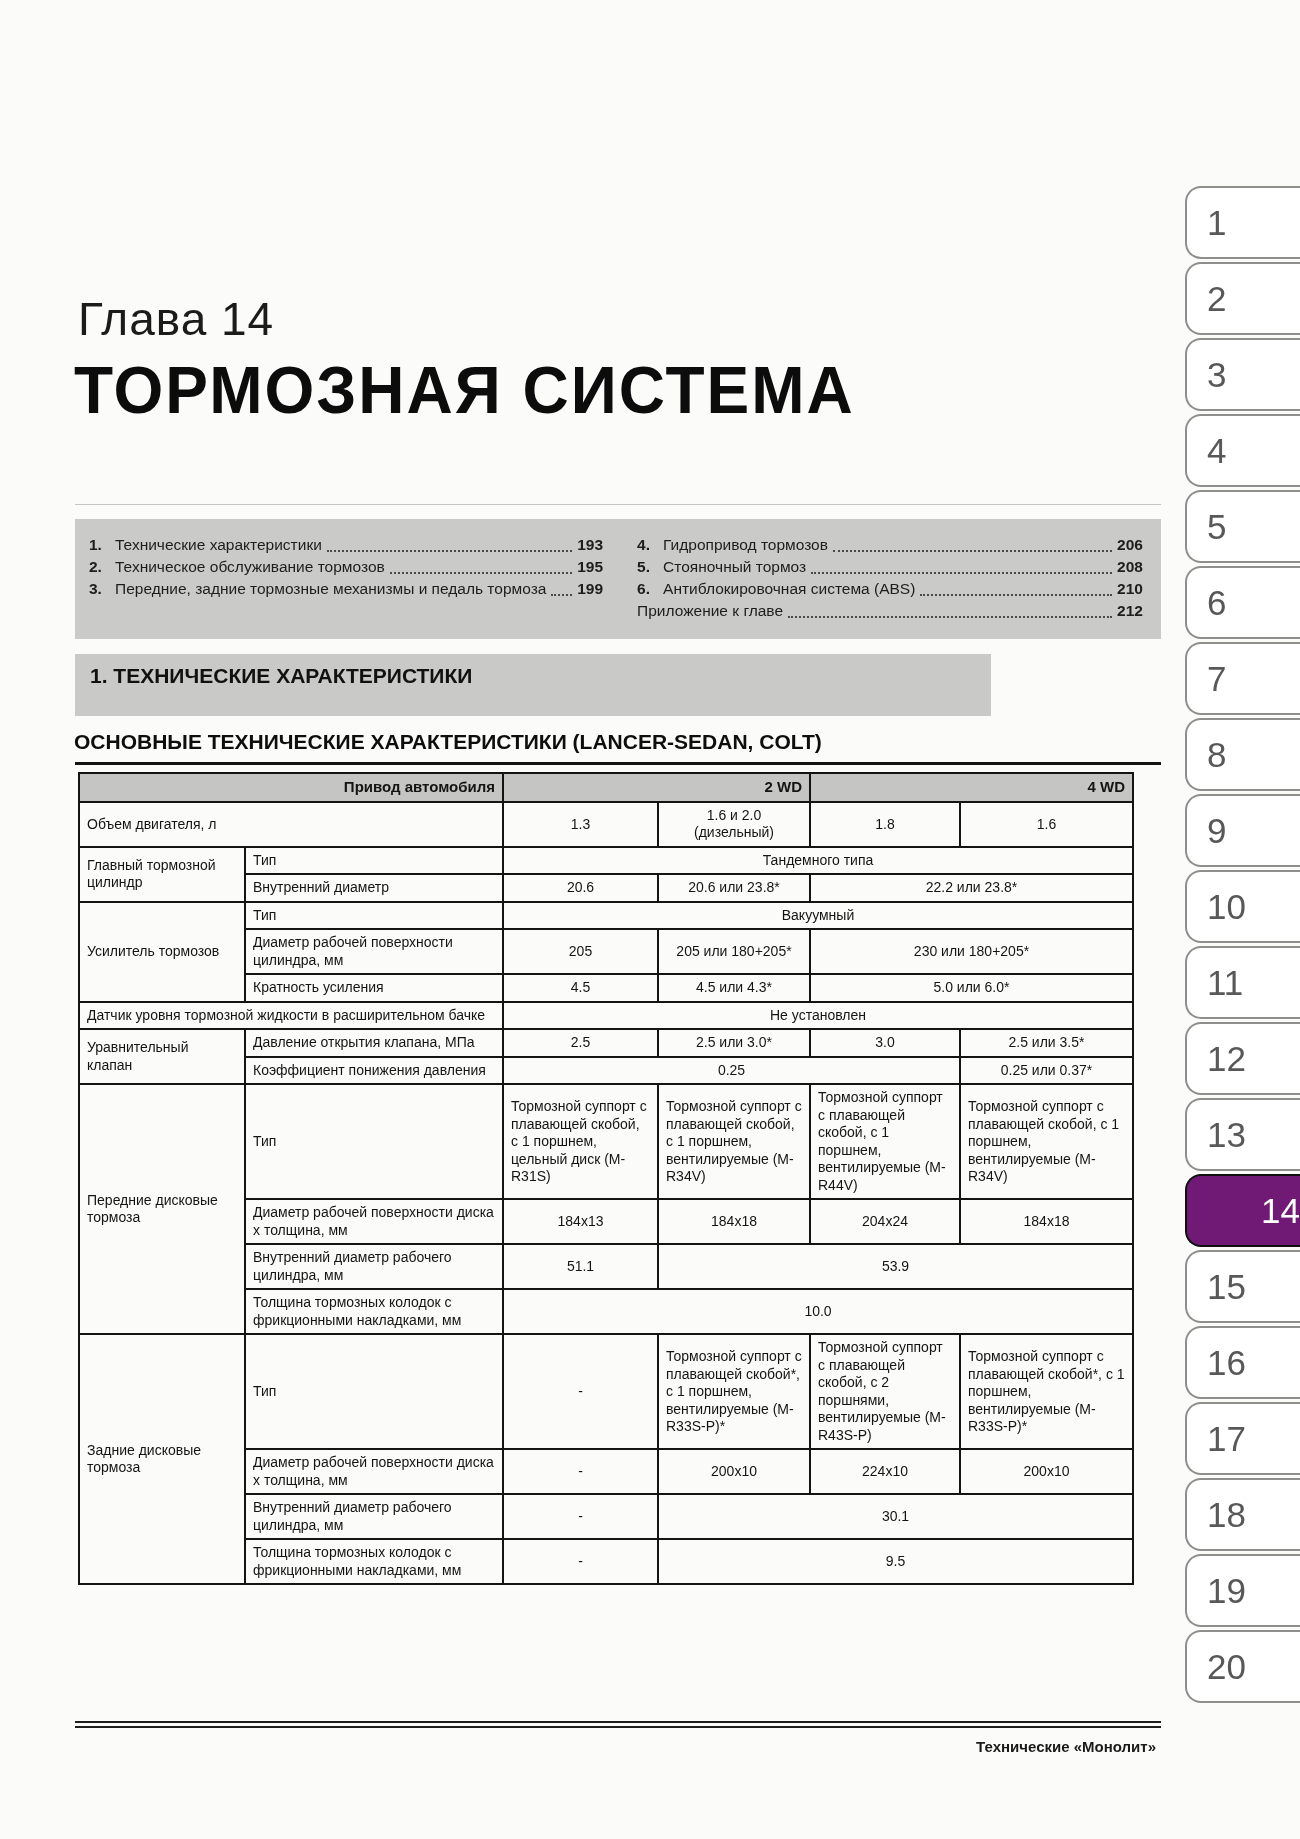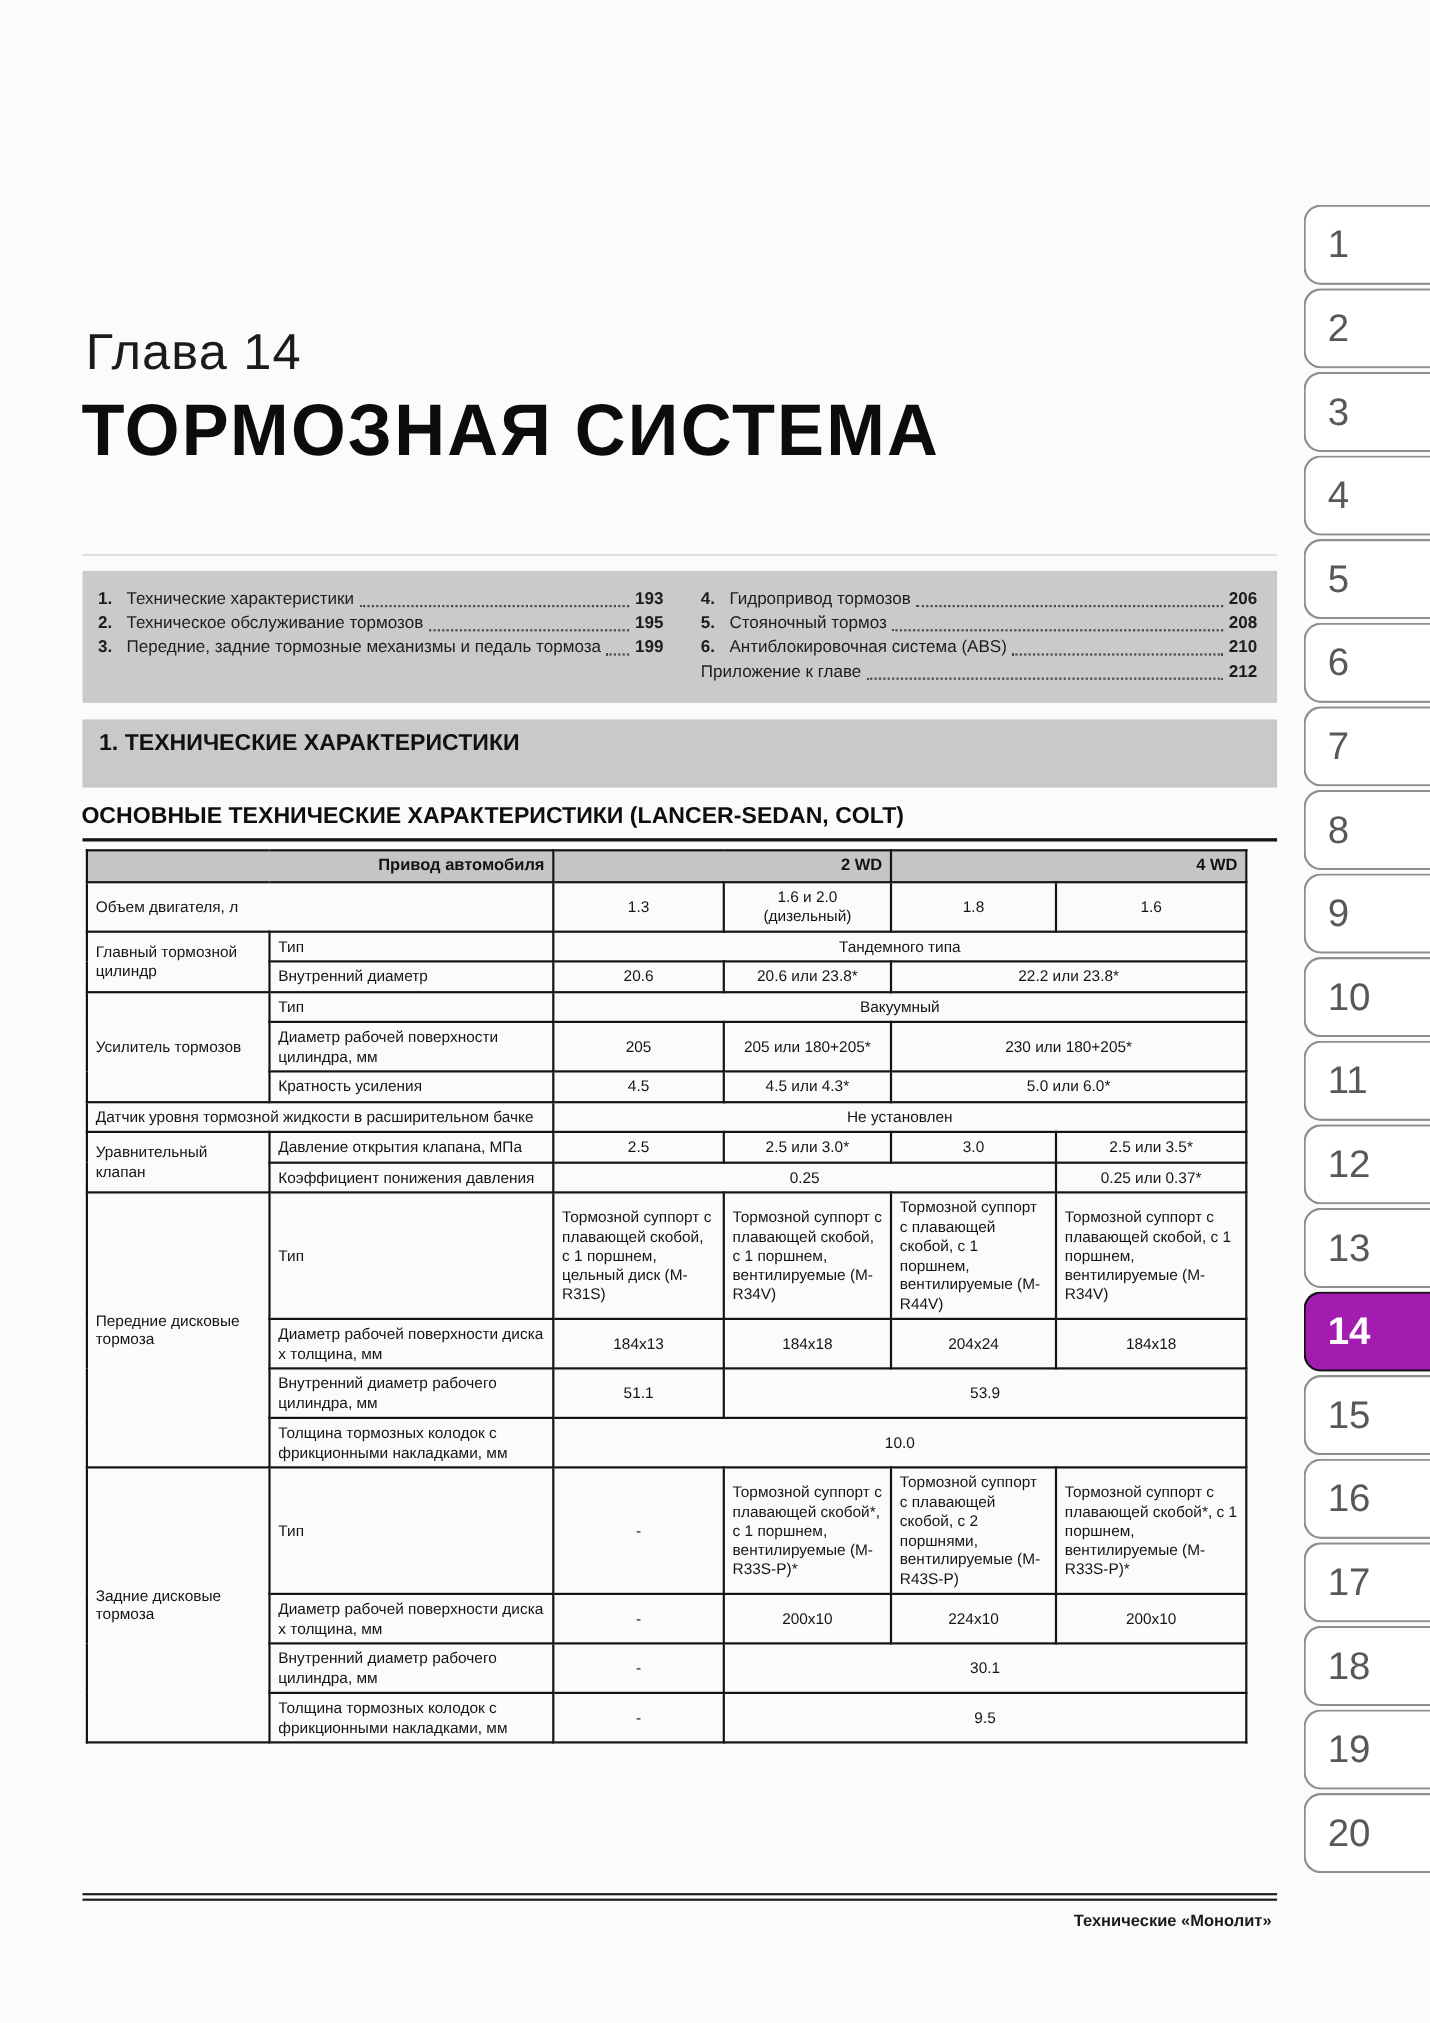--- a/index.html
+++ b/index.html
@@ -16,38 +16,38 @@
     box-sizing:border-box;padding:15px 18px 0 14px;display:flex;}
   .toc-col{display:flex;flex-direction:column;}
   .toc-col.left{width:52%;padding-right:34px;box-sizing:border-box;}
   .toc-col.right{width:48%;}
   .toc-item{display:flex;align-items:flex-end;font-size:15.5px;line-height:1.42;color:#1d1d1d;}
   .toc-num{font-weight:bold;width:26px;flex:0 0 26px;}
   .toc-num:empty{width:0;flex:0 0 0;}
   .toc-label{flex:0 1 auto;}
   .toc-dots{flex:1 1 12px;border-bottom:2px dotted #4a4a4a;margin:0 5px 4px 5px;min-width:10px;}
   .toc-page{font-weight:bold;flex:0 0 auto;}
-  .section-bar{position:absolute;left:75px;top:654px;width:1086px;height:62px;background:#c9c9c7;
+  .section-bar{position:absolute;left:75px;top:654px;width:916px;height:62px;background:#c9c9c7;
     box-sizing:border-box;padding:10px 0 0 15px;font-size:21px;font-weight:bold;color:#111;}
   .subheading{position:absolute;left:74px;top:730px;width:1086px;font-size:21px;font-weight:bold;color:#0e0e0e;}
   .subheading-rule{position:absolute;left:75px;top:762px;width:1086px;height:3px;background:#141414;}
   table.spec{position:absolute;left:78px;top:772px;width:1054px;border-collapse:collapse;
     font-size:14px;color:#141414;table-layout:fixed;}
   table.spec td{border:2px solid #141414;padding:4px 7px;vertical-align:middle;line-height:1.25;
     overflow:hidden;}
   td.head{background:#c5c5c3;font-weight:bold;text-align:right;font-size:15px;padding:3px 4px;}
   td.group{text-align:left;vertical-align:middle;}
   td.param{text-align:left;}
   td.val{text-align:center;}
   td.vtext{text-align:left;padding:5px 6px;}
   .tabs{position:absolute;left:1185px;top:186px;width:115px;display:flex;flex-direction:column;gap:3px;}
   .tab{height:73px;box-sizing:border-box;background:#fff;border:2px solid #8e8e8c;border-right:none;
     border-radius:16px 0 0 16px;display:flex;align-items:center;padding-left:20px;
     font-size:35px;color:#585858;}
-  .tab.active{background:#a21caf;border-color:#101010;color:#ffffff;font-weight:bold;}
+  .tab.active{background:#701a75;border-color:#101010;color:#ffffff;font-weight:normal;justify-content:flex-end;}
   .footer-rule{position:absolute;left:75px;top:1721px;width:1086px;height:3px;
     border-top:2px solid #1d1d1d;border-bottom:2px solid #1d1d1d;}
   .footer-text{position:absolute;right:144px;top:1738px;font-size:15px;font-weight:bold;color:#1a1a1a;}
 </style>
 </head>
 <body>
 
 <div class="chapter">Глава 14</div>
 <div class="page-title">ТОРМОЗНАЯ СИСТЕМА</div>
 

